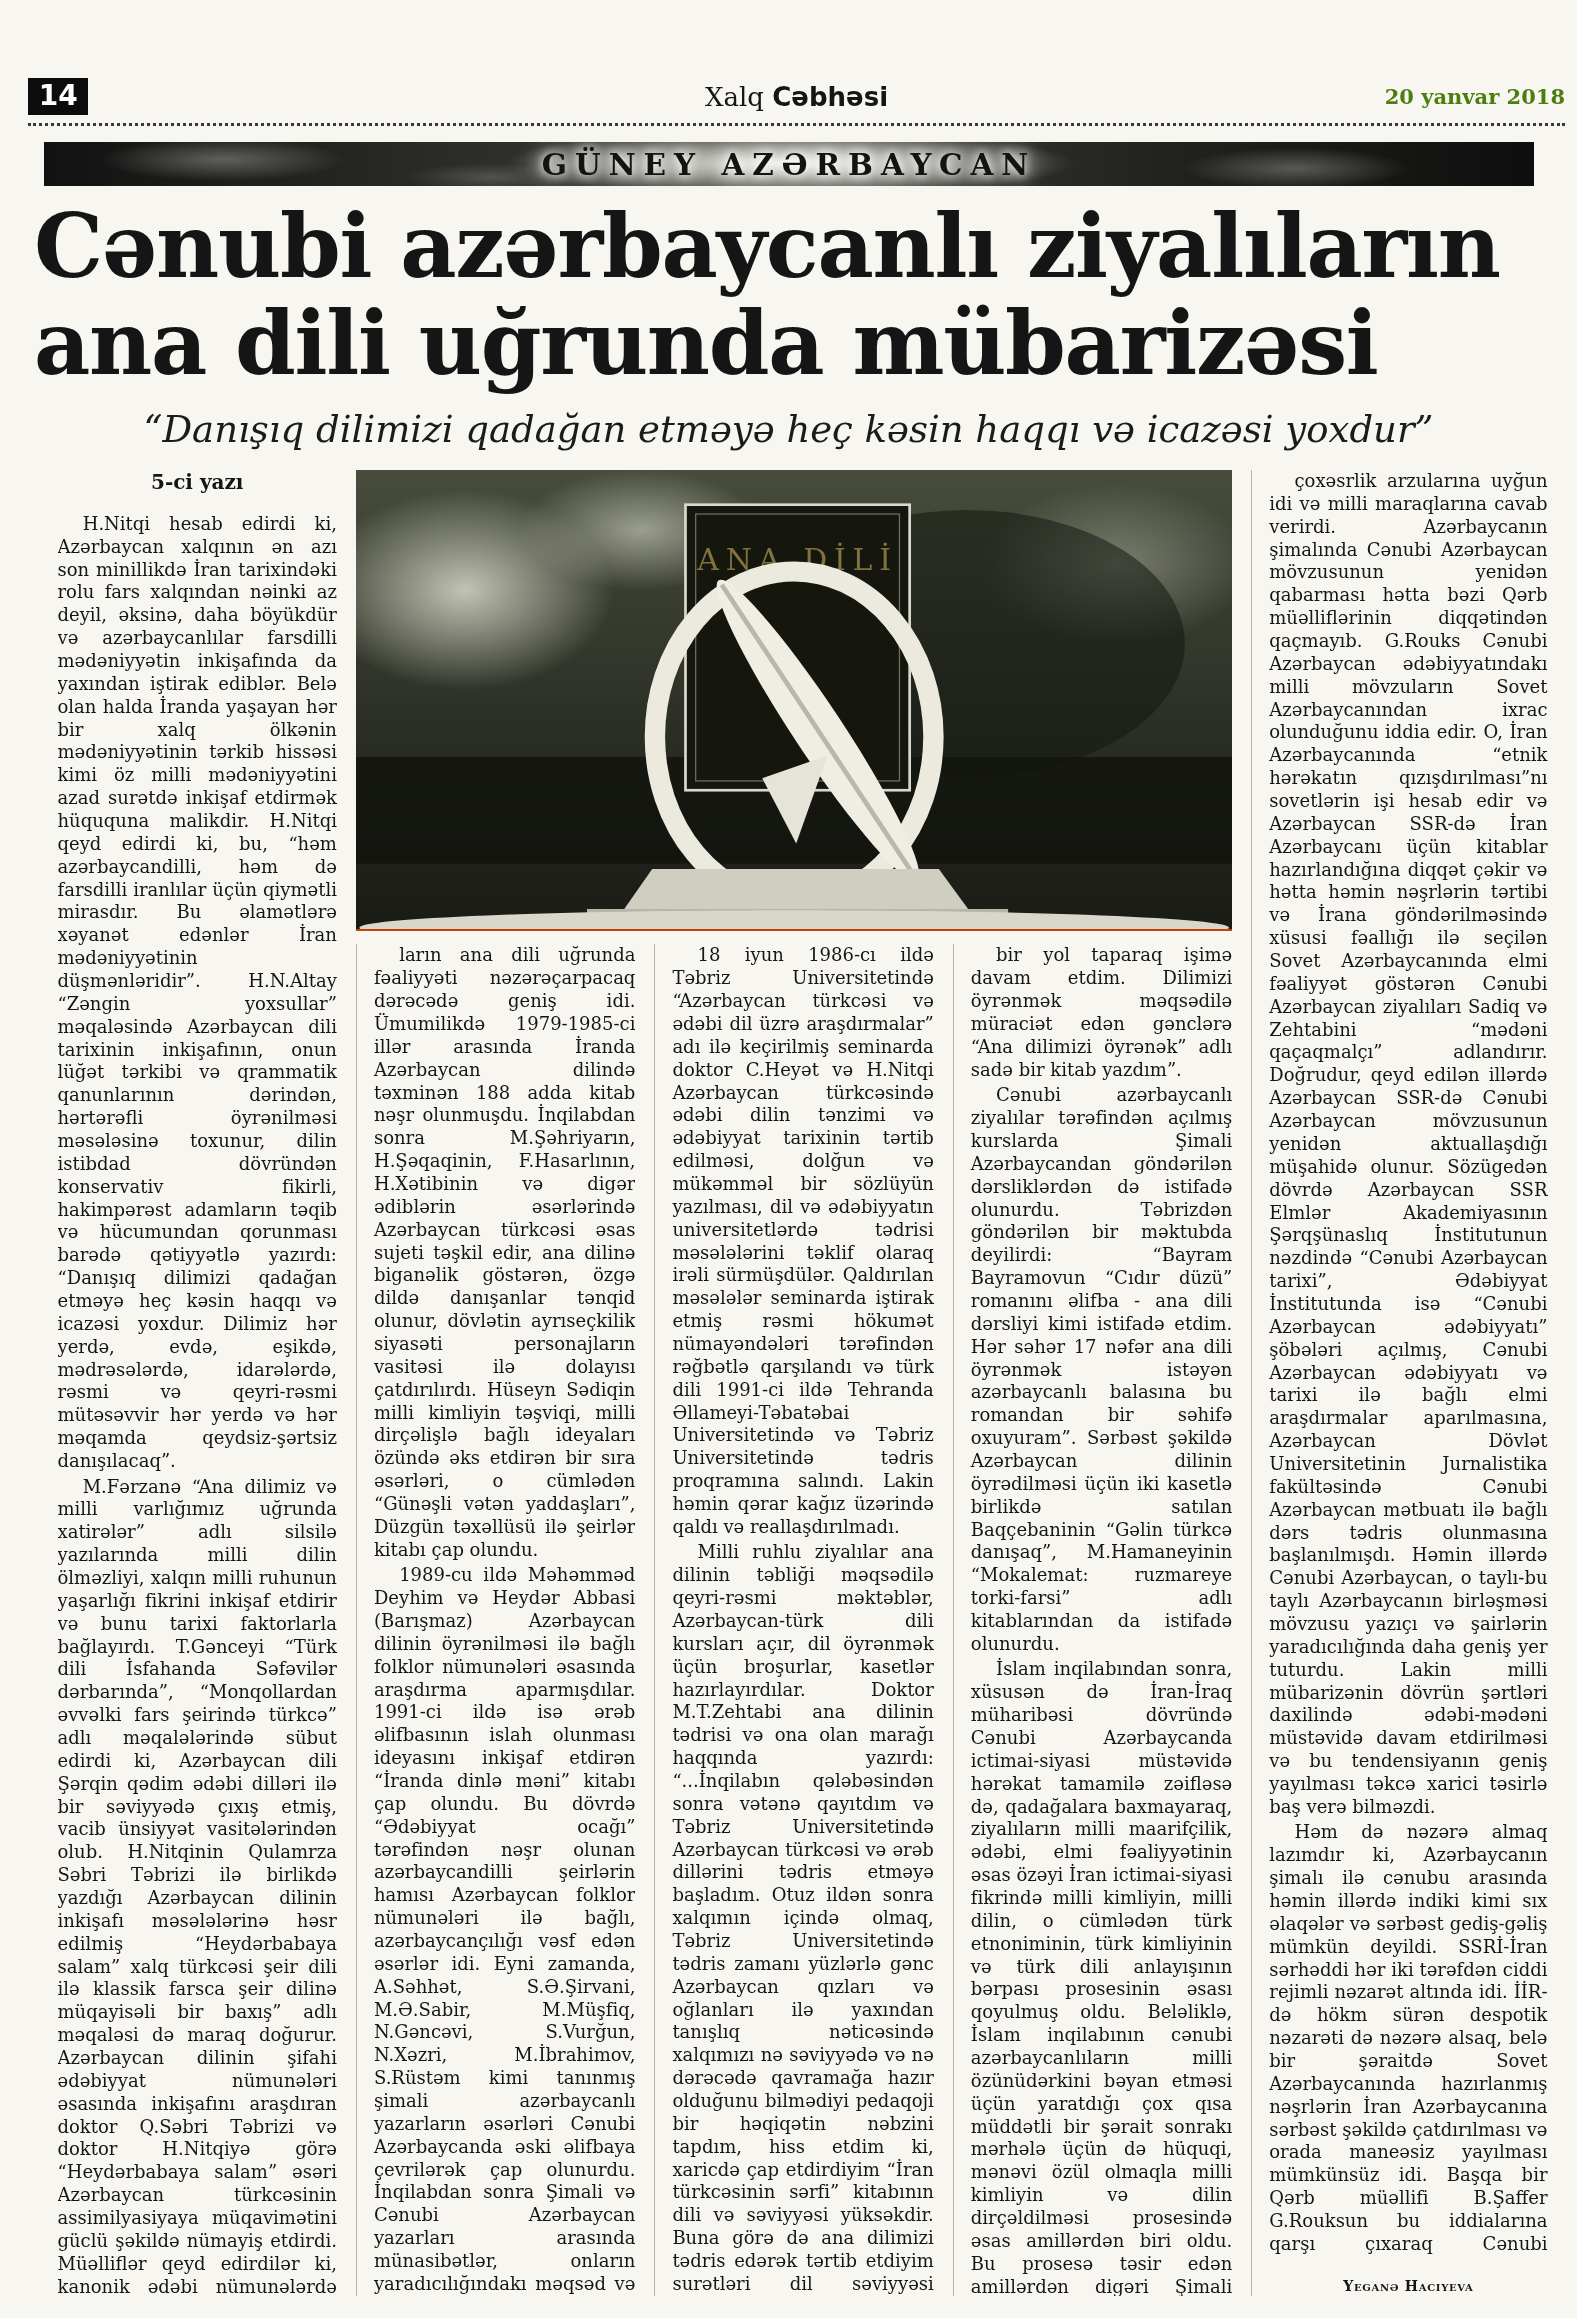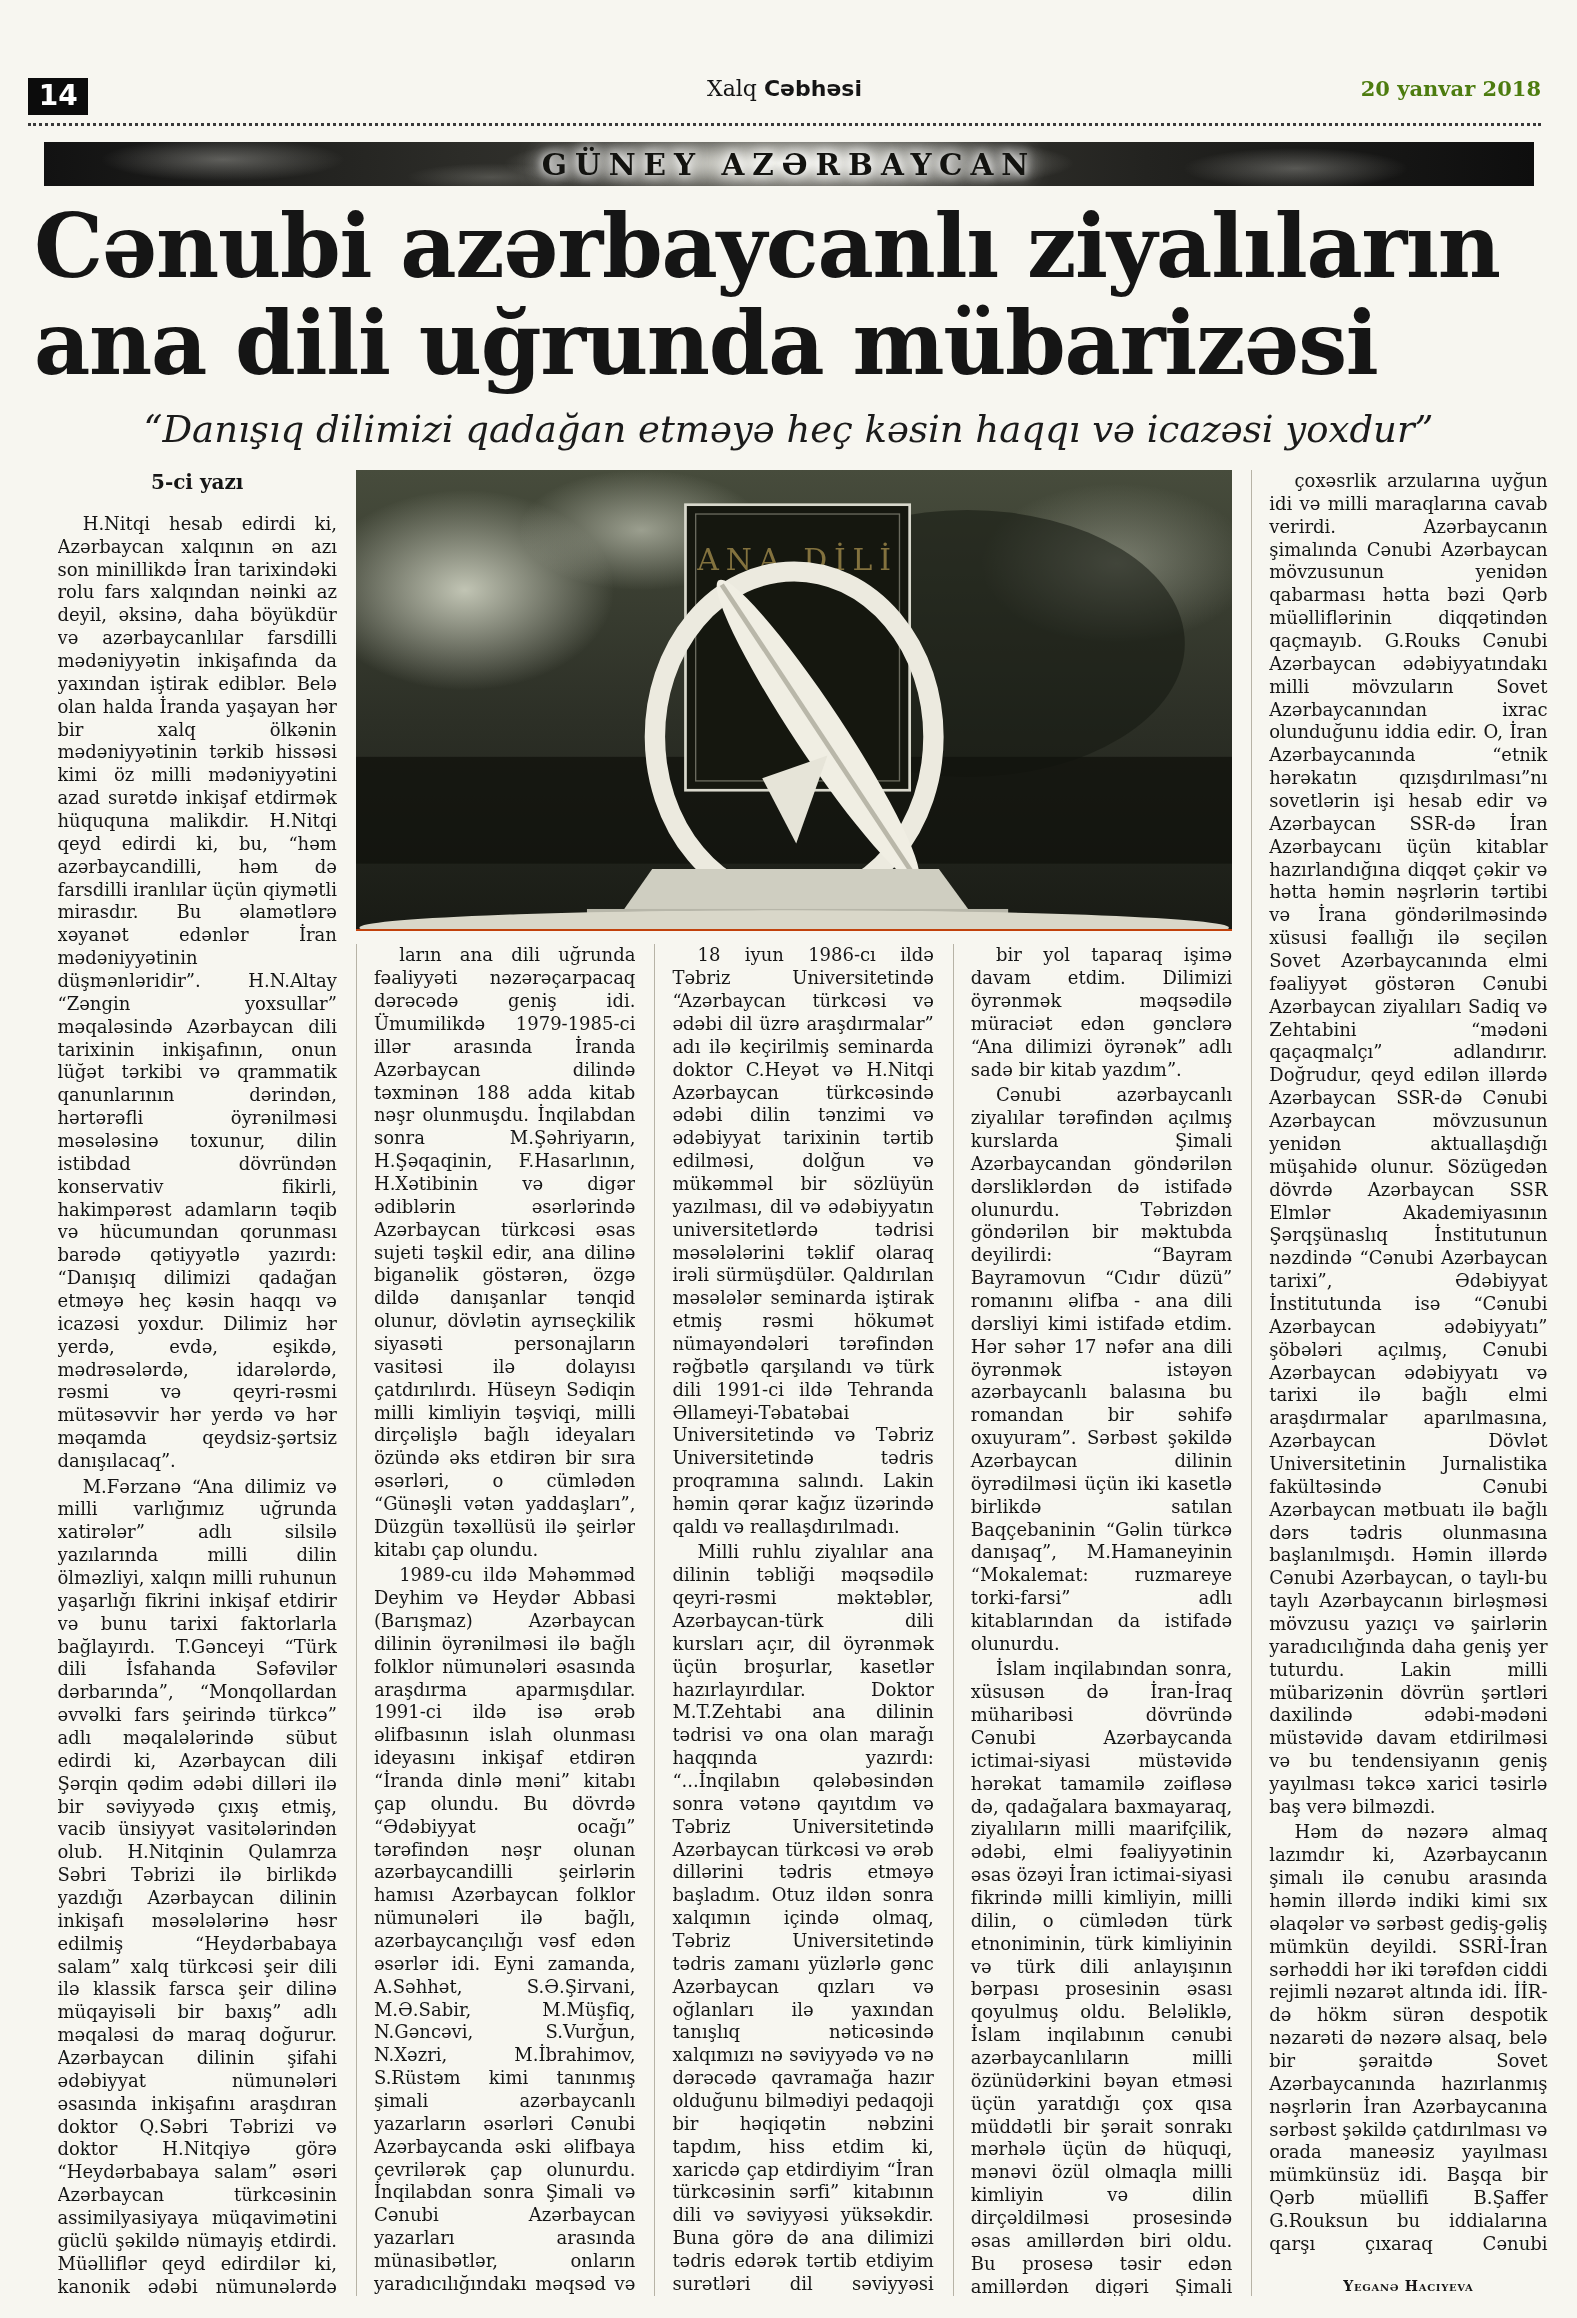--- a/index.html
+++ b/index.html
@@ -7,34 +7,34 @@
     position:relative;
     width:1577px;height:2319px;
     background:#f7f6f0;
     font-family:"DejaVu Serif", serif;
     color:#151515;
     overflow:hidden;
     margin:0 auto;
   }
   
   .header{
-    position:absolute;top:78px;left:28px;right:36px;
-    display:flex;align-items:flex-start;
+    position:absolute;top:78px;left:28px;right:12px;
+    display:flex;align-items:center;
     border-bottom:3.4px dotted #3a3a3a;
     padding-bottom:8px;
   }
   .page-num{
     background:#0c0c0c;color:#fff;
     font-family:"DejaVu Sans", sans-serif;
     font-weight:bold;font-size:28px;line-height:1;
     padding:4px 10.7px 5.4px 10.7px;
   }
   .masthead{
     position:absolute;left:50%;transform:translateX(-50%);
-    font-size:22px;line-height:1;white-space:nowrap;
+    font-size:26px;line-height:1;white-space:nowrap;
   }
   .masthead .mh-bold{font-family:"DejaVu Sans", sans-serif;font-weight:bold;}
   .date{margin-left:auto;font-size:21px;line-height:1;color:#4d7c0f;font-weight:bold;}
   
   .banner{
     position:absolute;top:142px;left:44px;right:43px;height:44px;
     display:flex;align-items:center;justify-content:center;
     background-image:
       radial-gradient(ellipse 174px 31px at 12% 40%, rgba(248,248,240,.30), transparent 70%),
       radial-gradient(ellipse 375px 43px at 50% 48%, rgba(248,248,240,.96), transparent 76%),

